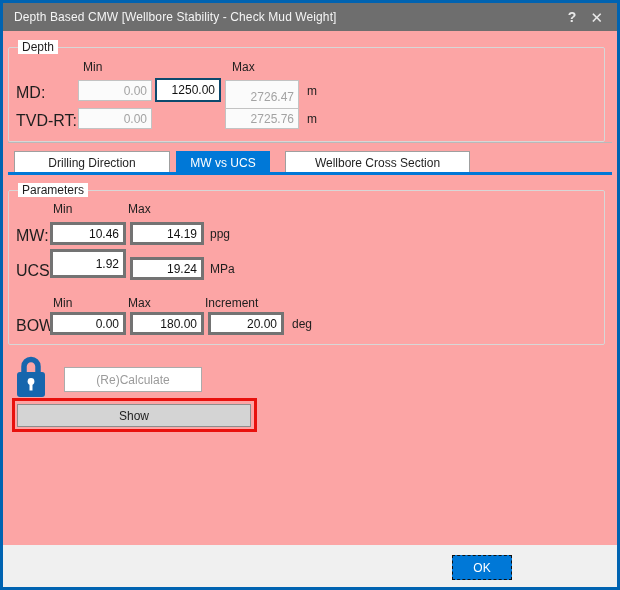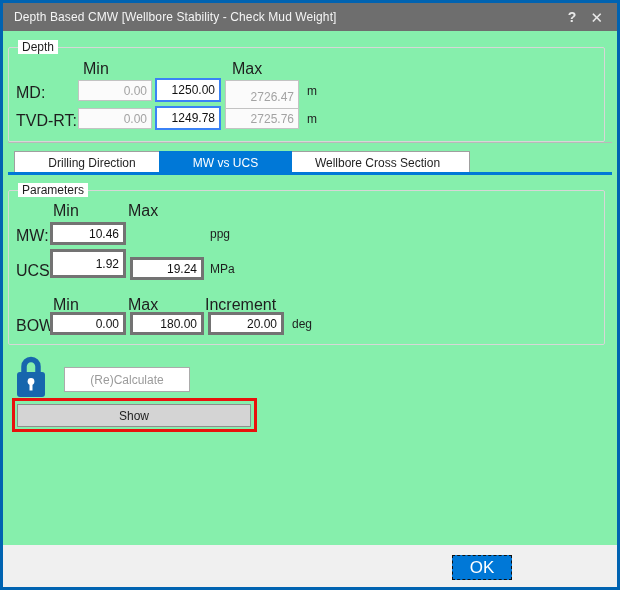--- a/index.html
+++ b/index.html
@@ -1,70 +1,70 @@
 <!DOCTYPE html>
 <html><head>
 <meta charset="utf-8">
 <style>
   * { margin:0; padding:0; box-sizing:border-box; }
   html,body { background:#fff; }
   body { font-family:"Liberation Sans", sans-serif; font-size:12px; color:#1e1e1e; }
 
-  .window { position:relative; width:620px; height:590px; background:#86efac; overflow:hidden; }
+  .window { position:relative; width:620px; height:590px; background:#fca5a5; overflow:hidden; }
   .window-border { position:absolute; inset:0; border:3px solid #0063b1; pointer-events:none; z-index:60; }
 
   
   .titlebar { position:absolute; left:3px; top:3px; right:3px; height:28px; background:#6e6e6e;
               display:flex; align-items:center; z-index:5; }
   .titlebar .title { color:#f5f5f5; font-size:12px; padding-left:11px; letter-spacing:.1px; }
   .tb-btns { margin-left:auto; display:flex; align-items:center; gap:14px; padding-right:14px; }
   .tb-btn { color:#e9e9e9; font-size:13px; cursor:default; line-height:1; }
   .tb-btn.help { font-weight:bold; font-size:14px; }
   .tb-btn.close { font-size:15px; }
 
   
   .groupbox { position:absolute; border:1px solid #d7d7d7; border-radius:2px; background:transparent; }
   .groupbox > .gb-label { position:absolute; top:-8px; left:9px; background:#fff; padding:0 4px; font-size:12px; color:#1e1e1e; }
 
   .lbl { position:absolute; font-size:16px; color:#1e1e1e; white-space:nowrap; }
-  .hdr { position:absolute; font-size:16px; color:#1e1e1e; white-space:nowrap; }
+  .hdr { position:absolute; font-size:12px; color:#1e1e1e; white-space:nowrap; }
   .unit { position:absolute; font-size:12px; color:#1e1e1e; }
 
   input.fld { position:absolute; font-family:"Liberation Sans", sans-serif; font-size:12px;
               text-align:right; padding:0 4px; outline:none; }
   input.fld-disabled { background:#fbfbfb; border:1px solid #c3c3c3; color:#a3a3a3; }
-  input.fld-active   { background:#fff; border:2px solid #3b82f6; color:#111; }
+  input.fld-active   { background:#fff; border:2px solid #0c4a6e; color:#111; }
   input.fld-param    { background:#fff; border:3px solid #737373; color:#111; }
 
   
   .sep-top { position:absolute; left:8px; right:8px; top:142px; height:1px; background:#b9b9b9; }
 
   
   .tab { position:absolute; top:151px; height:22px; display:flex; align-items:center; justify-content:center;
          font-size:12px; cursor:default; }
   .tab-inactive { background:#fff; border:1px solid #9f9f9f; border-bottom:none; color:#1e1e1e; }
   .tab-active { background:#0078d7; color:#fff; border:none; z-index:2; height:24px; }
   .tab-underline { position:absolute; left:8px; right:8px; top:172px; height:3px; background:#0078d7; }
 
   
   .btn { position:absolute; display:flex; align-items:center; justify-content:center;
          font-size:12px; cursor:default; }
-  .btn-recalc { left:64px; top:367px; width:126px; height:25px; background:#fff;
+  .btn-recalc { left:64px; top:367px; width:138px; height:25px; background:#fff;
                 border:1px solid #ababab; color:#9b9b9b; }
   .btn-show { left:17px; top:404px; width:234px; height:23px; background:#d4d4d4;
               border:1px solid #8d8d8d; color:#1e1e1e; }
   .highlight-rect { position:absolute; left:12px; top:398px; width:245px; height:34px;
                     border:3px solid #e8110d; pointer-events:none; z-index:20; }
 
   .lock { position:absolute; left:13px; top:356px; width:36px; height:43px; }
 
   
   .footer { position:absolute; left:3px; right:3px; bottom:3px; height:42px; background:#f0f0f0; }
   .btn-ok { left:452px; top:555px; width:60px; height:25px; background:#0078d7; color:#fff;
-            border:1px dashed #111; font-size:17px; z-index:10; }
+            border:1px dashed #111; font-size:12px; z-index:10; }
 </style>
 </head>
 <body>
 
 <div class="window">
 
   <div class="titlebar">
     <span class="title">Depth Based CMW [Wellbore Stability - Check Mud Weight]</span>
     <div class="tb-btns">
       <span class="tb-btn help">?</span>
@@ -79,38 +79,38 @@
   <span class="hdr" style="left:232px; top:60px;">Max</span>
 
   <span class="lbl" style="left:16px; top:84px;">MD:</span>
   <input class="fld fld-disabled" style="left: 78px; top: 80px; width: 74px; height: 21px;" value="0.00">
   <input class="fld fld-active" style="left: 155px; top: 78px; width: 66px; height: 24px;" value="1250.00">
   <input class="fld fld-disabled" style="left: 225px; top: 80px; width: 74px; height: 34px;" value="2726.47">
   <span class="unit" style="left:307px; top:84px;">m</span>
 
   <span class="lbl" style="left:16px; top:112px;">TVD-RT:</span>
   <input class="fld fld-disabled" style="left: 78px; top: 108px; width: 74px; height: 21px;" value="0.00">
-  <input class="fld fld-active" style="left: 155px; top: 106px; width: 66px; height: 24px;" value="1249.78">
   <input class="fld fld-disabled" style="left: 225px; top: 108px; width: 74px; height: 21px;" value="2725.76">
   <span class="unit" style="left:307px; top:112px;">m</span>
 
   <div class="sep-top"></div>
   <div class="tab tab-inactive" style="left:14px; width:156px;">Drilling Direction</div>
-  <div class="tab tab-active" style="left:159px; width:133px;">MW vs UCS</div>
+  <div class="tab tab-active" style="left:176px; width:94px;">MW vs UCS</div>
   <div class="tab tab-inactive" style="left:285px; width:185px;">Wellbore Cross Section</div>
   <div class="tab-underline"></div>
 
   <div class="groupbox" style="left:8px; top:190px; width:597px; height:155px;">
     <span class="gb-label">Parameters</span>
   </div>
   <span class="hdr" style="left:53px; top:202px;">Min</span>
   <span class="hdr" style="left:128px; top:202px;">Max</span>
 
   <span class="lbl" style="left:16px; top:227px;">MW:</span>
   <input class="fld fld-param" style="left: 50px; top: 222px; width: 76px; height: 23px;" value="10.46">
+  <input class="fld fld-param" style="left: 130px; top: 222px; width: 74px; height: 23px;" value="14.19">
   <span class="unit" style="left:210px; top:227px;">ppg</span>
 
   <span class="lbl" style="left:16px; top:262px;">UCS:</span>
   <input class="fld fld-param" style="left: 50px; top: 249px; width: 76px; height: 29px;" value="1.92">
   <input class="fld fld-param" style="left: 130px; top: 257px; width: 74px; height: 23px;" value="19.24">
   <span class="unit" style="left:210px; top:262px;">MPa</span>
 
   <span class="hdr" style="left:53px; top:296px;">Min</span>
   <span class="hdr" style="left:128px; top:296px;">Max</span>
   <span class="hdr" style="left:205px; top:296px;">Increment</span>

